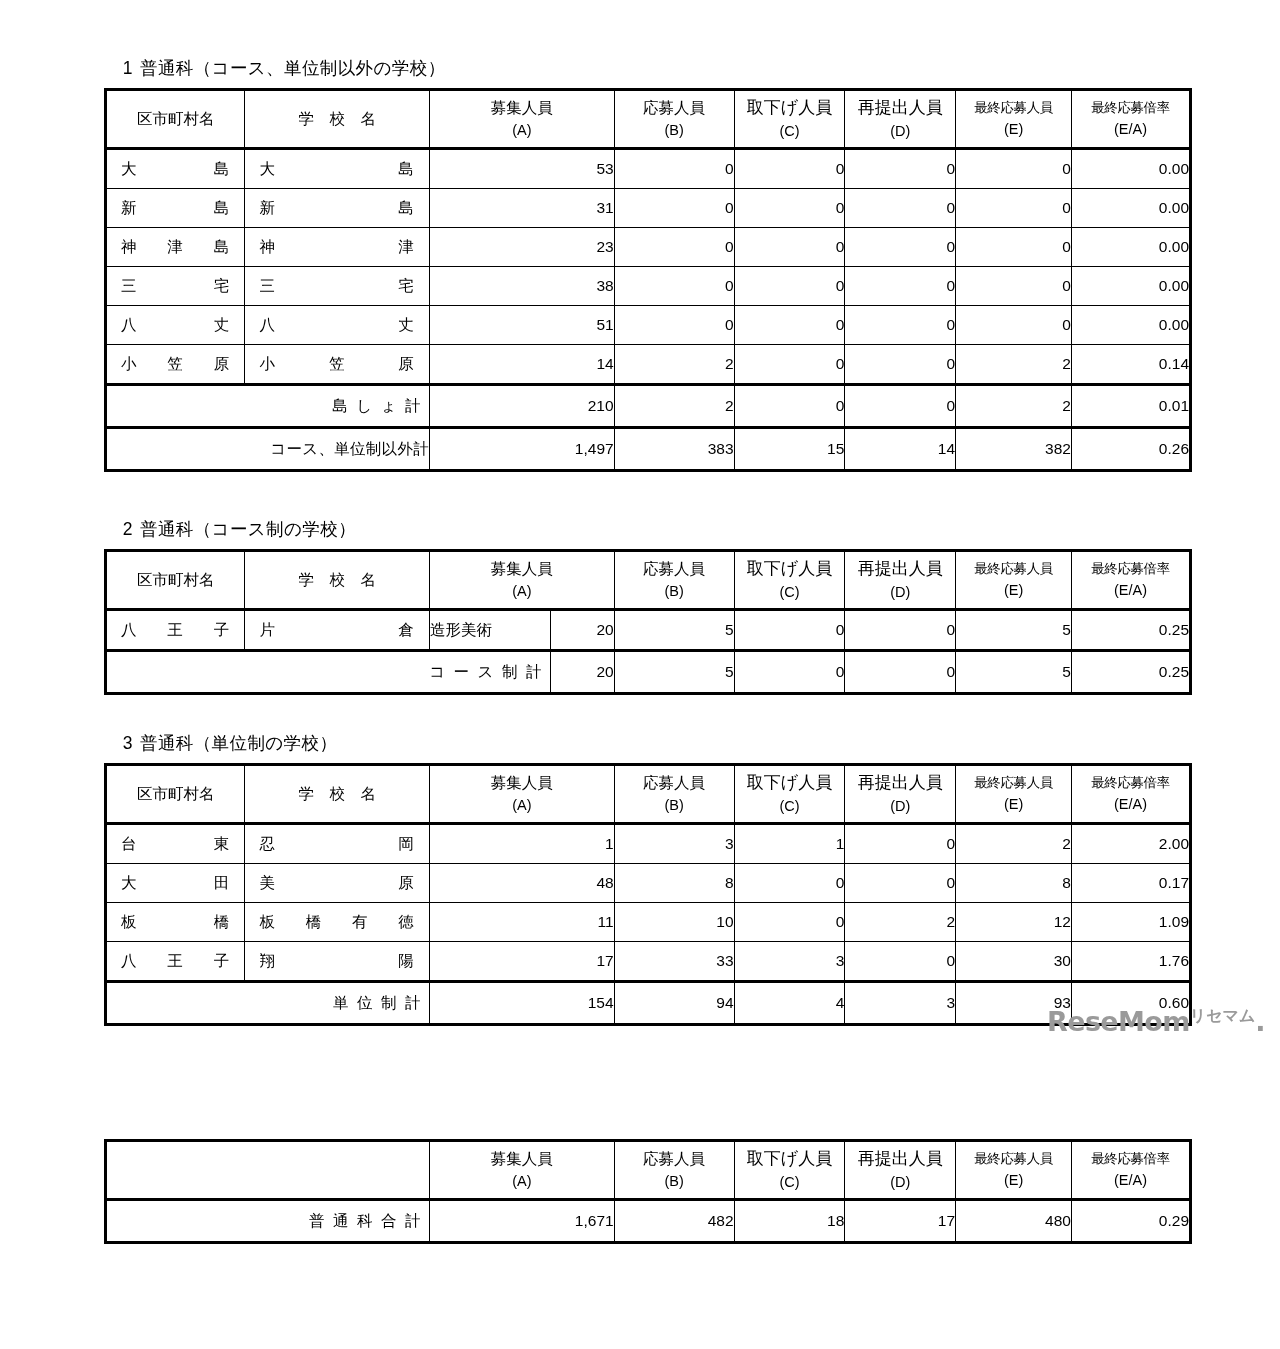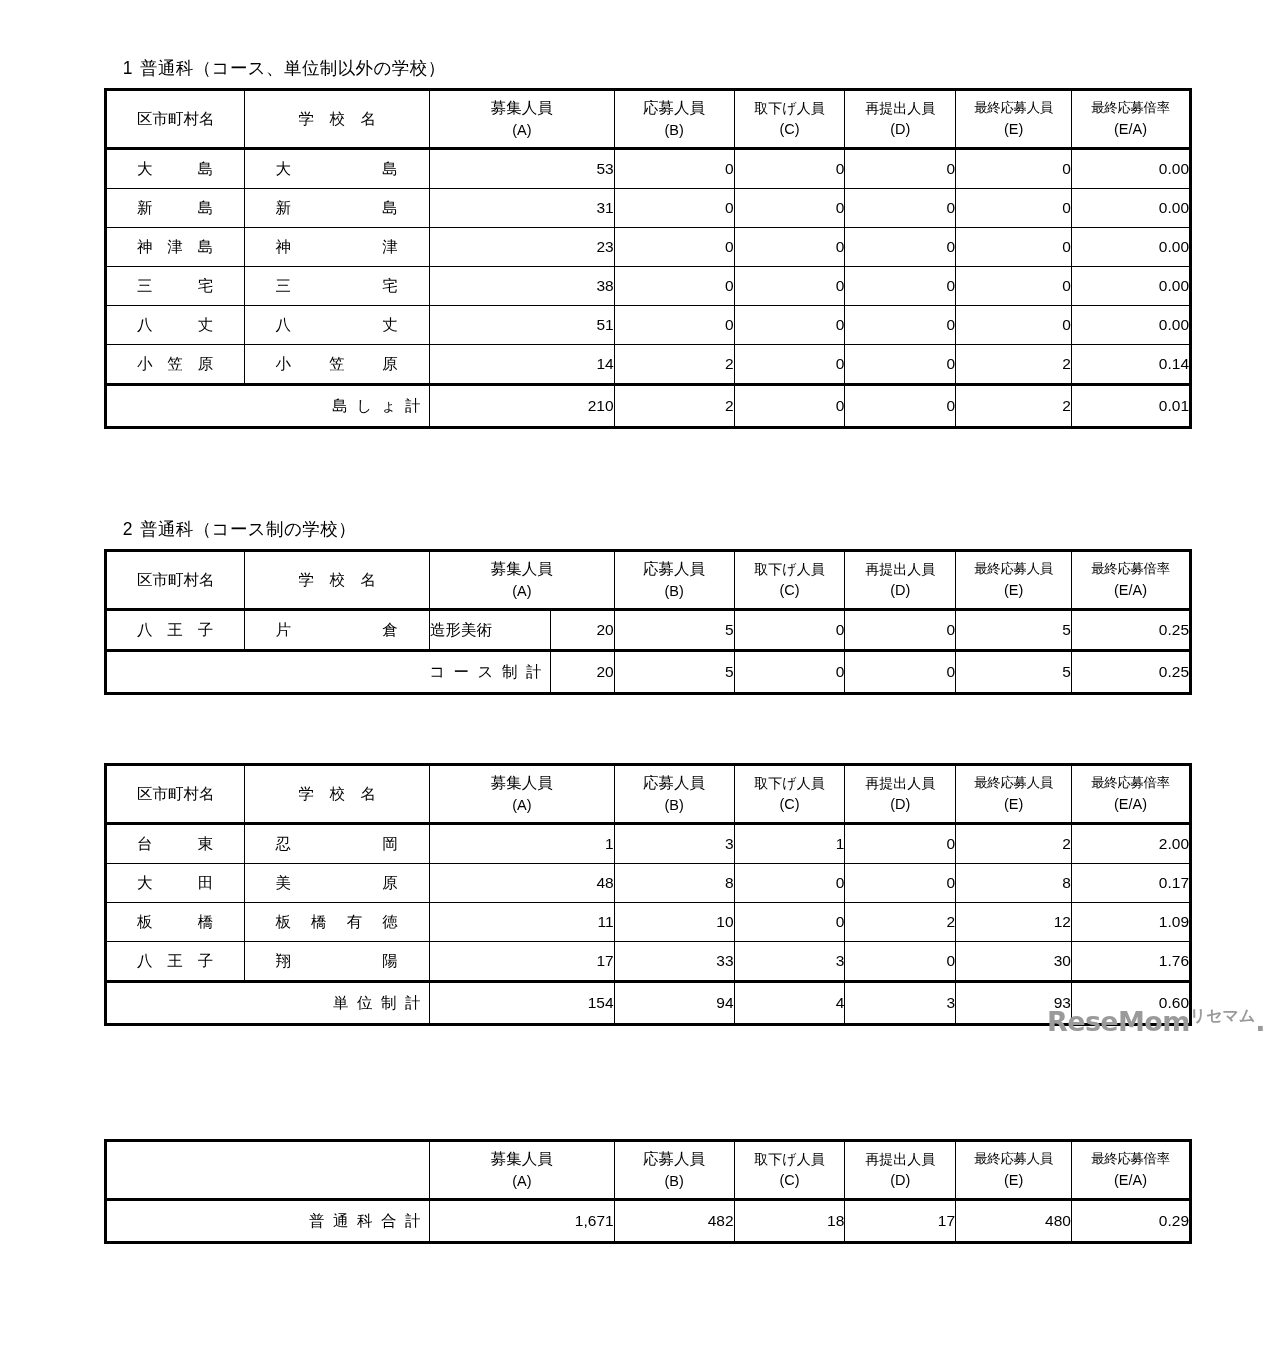--- a/index.html
+++ b/index.html
@@ -60,39 +60,39 @@
   }
 
   
   .hdr {
     text-align: center;
     height: 56px;
     padding: 2px 0;
   }
   .hdr .l1 { display: block; font-size: 15.5px; white-space: nowrap; }
   .hdr .l2 { display: block; font-size: 14.5px; margin-top: 5px; white-space: nowrap; }
-  .hdr.narrow .l1 { font-size: 14px; }
+  .hdr.narrow .l1 { font-size: 17px; }
   .hdr.xnarrow .l1 { font-size: 13.4px; letter-spacing: -0.3px; }
 
   
   tr.headrow > td { border-bottom: 3px solid #000; }
 
   
   .cell-city, .cell-school {
     height: 38px;
     text-align: center;
     white-space: nowrap;
   }
   .cell-city   { letter-spacing: 0.08em; }
   .cell-school { letter-spacing: 0.08em; }
   .justify-wide {
     display: block;
     text-align: justify;
     text-align-last: justify;
-    padding: 0 30px;
+    padding: 0 14px;
   }
   .cell-course {
     height: 38px;
     text-align: left;
     padding-left: 5px;
     white-space: nowrap;
     font-size: 15.5px;
   }
   .num {
     height: 38px;
@@ -279,20 +279,29 @@
         </tr>
         <tr class="thicktop">
           <td class="total-label" colspan="2"><span class="spread">島しょ計</span></td>
           <td class="num">210</td>
           <td class="num">2</td>
           <td class="num">0</td>
           <td class="num">0</td>
           <td class="num">2</td>
           <td class="num">0.01</td>
         </tr>
+        <tr class="thicktop">
+          <td class="total-label" colspan="2"><span class="plain">コース、単位制以外計</span></td>
+          <td class="num">1,497</td>
+          <td class="num">383</td>
+          <td class="num">15</td>
+          <td class="num">14</td>
+          <td class="num">382</td>
+          <td class="num">0.26</td>
+        </tr>
       </tbody>
   </table>
 
   <div class="section-caption" style="left:100px; top:521px;">
     <span class="num">2</span><span>普通科（コース制の学校）</span>
   </div>
 
   <table class="tbl" id="tbl2" style="left:97px; top:549px; width:1088px;">
     <colgroup>
       <col style="width:136px">
@@ -358,20 +367,23 @@
           <td class="num">20</td>
           <td class="num">5</td>
           <td class="num">0</td>
           <td class="num">0</td>
           <td class="num">5</td>
           <td class="num">0.25</td>
         </tr>
       </tbody>
   </table>
 
+  <div class="section-caption" style="left:100px; top:735px;">
+    <span class="num">3</span><span>普通科（単位制の学校）</span>
+  </div>
 
   <table class="tbl" id="tbl3" style="left:97px; top:763px; width:1088px;">
     <colgroup>
       <col style="width:136px">
         <col style="width:180px">
         <col style="width:180px">
       <col style="width:117px">
         <col style="width:108px">
         <col style="width:108px">
       <col style="width:113px">

